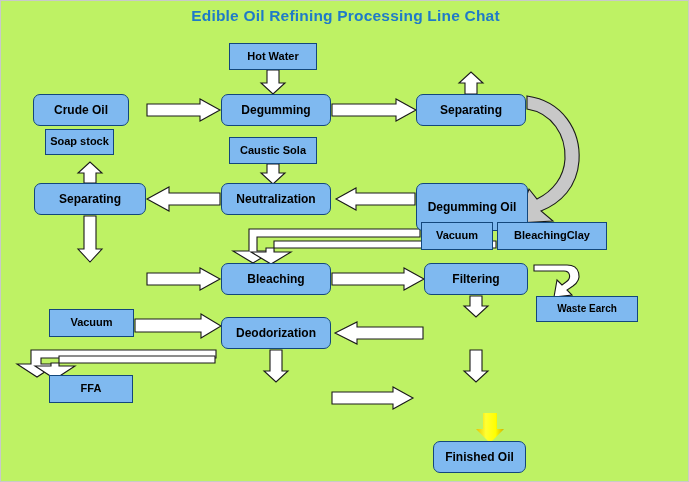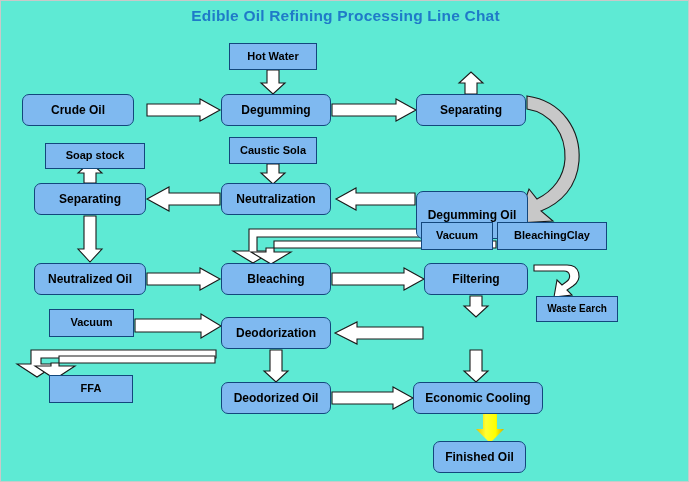--- a/index.html
+++ b/index.html
@@ -1,21 +1,21 @@
 <!DOCTYPE html>
 <html><head>
 <meta charset="utf-8">
 <style>
   html,body{margin:0;padding:0;background:#ffffff;}
   body{
     font-family:"Liberation Sans", sans-serif;
     width:689px;height:482px;position:relative;overflow:hidden;
   }
   #canvas{position:absolute;left:0;top:0;width:689px;height:482px;
-          background:#5eead4;border:1px solid #c9c9c9;box-sizing:border-box;}
+          background:#bef264;border:1px solid #c9c9c9;box-sizing:border-box;}
   #title{
     position:absolute;left:0;top:6px;width:689px;text-align:center;
     font-size:15.5px;font-weight:bold;color:#1f7ac8;letter-spacing:.2px;
   }
   .node{
     position:absolute;box-sizing:border-box;
     background:#7fb9f0;border:1px solid #13477c;
     display:flex;align-items:center;justify-content:center;
     color:#000;font-size:12px;font-weight:bold;text-align:center;
     line-height:1.05;
@@ -108,57 +108,54 @@
         <stop offset="0%" stop-color="#e6c200"></stop>
         <stop offset="35%" stop-color="#ffff33"></stop>
         <stop offset="70%" stop-color="#ffff00"></stop>
         <stop offset="100%" stop-color="#cfae00"></stop>
       </linearGradient>
     </defs>
     <path fill="url(#ygrad)" stroke="none" d="M482,412 L496,412 L496,428 L503,428 L489,442 L475,428 L482,428 Z"></path>
 
   </svg>
 
-  <div class="node rounded" style="left:21px;top:93px;width:112px;height:32px;">Crude Oil</div>
+  <div class="node rounded" style="left:32px;top:93px;width:96px;height:32px;">Crude Oil</div>
 
   <div class="node sharp small" style="left:228px;top:42px;width:88px;height:27px;">Hot Water</div>
 
   <div class="node rounded" style="left:220px;top:93px;width:110px;height:32px;">Degumming</div>
 
 
   <div class="node rounded" style="left:415px;top:93px;width:110px;height:32px;">Separating</div>
 
-  <div class="node sharp small" style="left:44px;top:142px;width:100px;height:26px;">Soap stock</div>
+  <div class="node sharp small" style="left:44px;top:128px;width:69px;height:26px;">Soap stock</div>
 
   <div class="node sharp small" style="left:228px;top:136px;width:88px;height:27px;">Caustic Sola</div>
 
   <div class="node rounded" style="left:33px;top:182px;width:112px;height:32px;">Separating</div>
 
   <div class="node rounded" style="left:220px;top:182px;width:110px;height:32px;">Neutralization</div>
 
-  <div class="node rounded" style="left:415px;top:182px;width:112px;height:48px;margin-top:8px;">Degumming Oil</div>
+  <div class="node rounded" style="left:415px;top:182px;width:112px;height:48px;">Degumming Oil</div>
 
   <div class="node sharp small" style="left:420px;top:221px;width:72px;height:28px;">Vacuum</div>
 
   <div class="node sharp small" style="left:496px;top:221px;width:110px;height:28px;">BleachingClay</div>
 
-  <div class="node rounded" style="left:33px;top:262px;width:112px;height:32px;">Neutralized Oil</div>
 
   <div class="node rounded" style="left:220px;top:262px;width:110px;height:32px;">Bleaching</div>
 
   <div class="node rounded" style="left:423px;top:262px;width:104px;height:32px;">Filtering</div>
 
-  <div class="node sharp tiny" style="left:535px;top:295px;width:82px;height:26px;">Waste Earch</div>
+  <div class="node sharp tiny" style="left:535px;top:295px;width:102px;height:26px;">Waste Earch</div>
 
   <div class="node sharp small" style="left:48px;top:308px;width:85px;height:28px;">Vacuum</div>
 
   <div class="node rounded" style="left:220px;top:316px;width:110px;height:32px;text-align:center;">Deodorization</div>
 
 
   <div class="node sharp small" style="left:48px;top:374px;width:84px;height:28px;">FFA</div>
 
-  <div class="node rounded" style="left:220px;top:381px;width:110px;height:32px;">Deodorized Oil</div>
 
-  <div class="node rounded" style="left:412px;top:381px;width:130px;height:32px;">Economic Cooling</div>
 
   <div class="node rounded" style="left:432px;top:440px;width:93px;height:32px;">Finished Oil</div>
 
 </div>
 
 </body></html>

